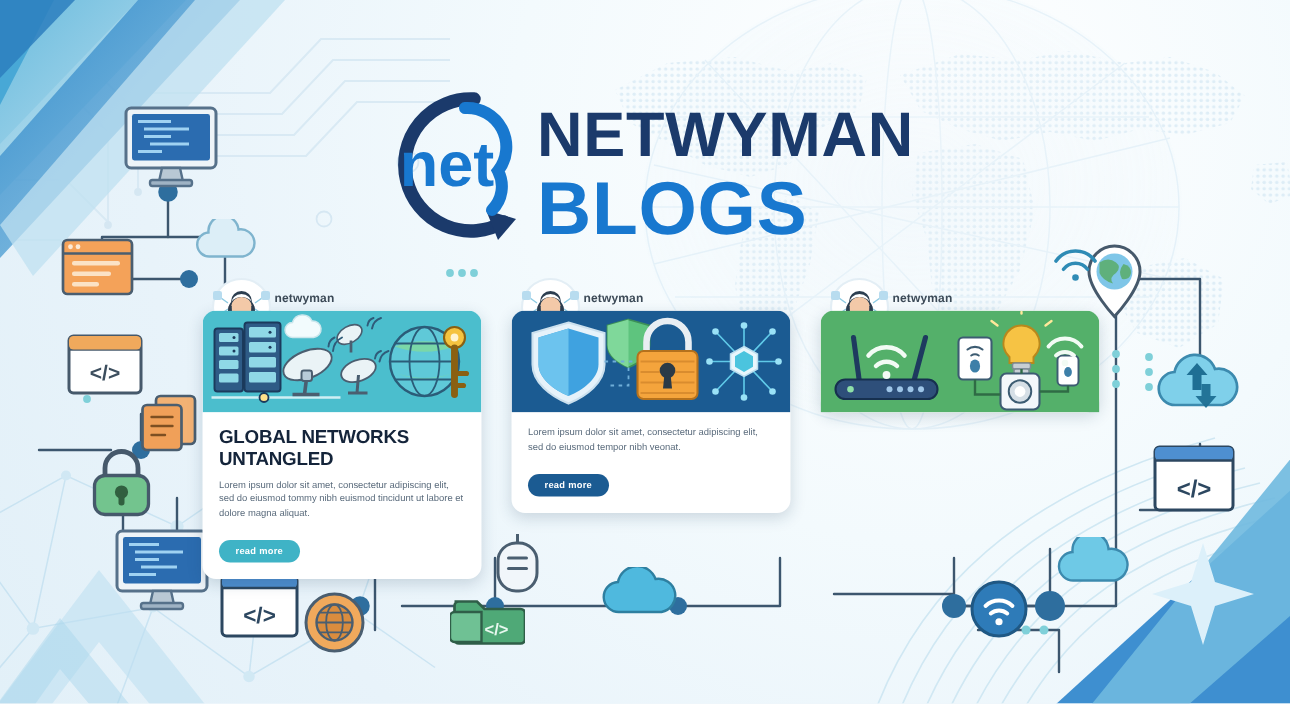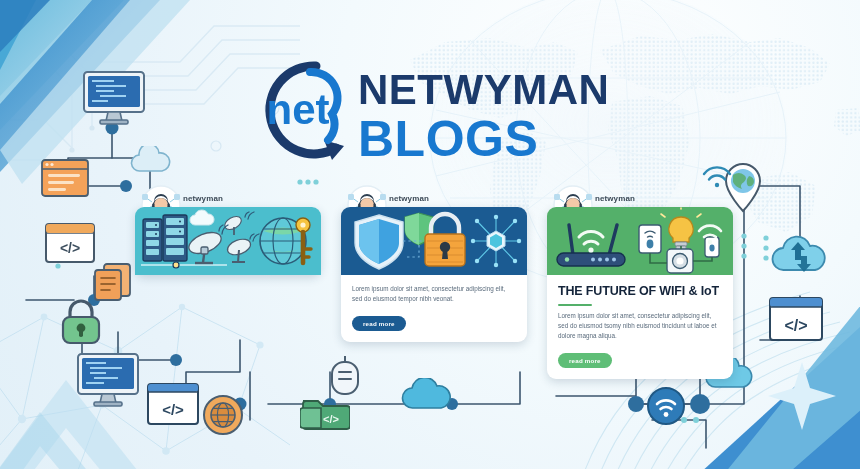--- a/index.html
+++ b/index.html
@@ -486,20 +486,25 @@
         <g stroke="#8A6012" stroke-width="1.4">
           <circle cx="168" cy="18" r="7" fill="#F5C33F"></circle>
           <path d="M168,25 L168,56" stroke-width="4.6" stroke-linecap="round"></path>
           <path d="M168,42 h8" stroke-width="3.4" stroke-linecap="round"></path>
           <path d="M168,50 h6" stroke-width="3.4" stroke-linecap="round"></path>
         </g>
         <circle cx="168" cy="18" r="2.6" fill="#FFF4D0"></circle>
       </svg>
     </div>
 
+    <div class="card-body">
+      <h3 class="card-title">GLOBAL NETWORKS UNTANGLED</h3>
+      <p class="card-desc">Lorem ipsum dolor sit amet, consectetur adipiscing elit, sed do eiusmod tommy nibh euismod tincidunt ut labore et dolore magna aliquat.</p>
+      <button class="read-more" id="btn0" style="background: rgb(63, 179, 198);">read more</button>
+    </div>
   </div>
 
   <div class="card" id="card1" style="left:341px;top:207px">
     <svg class="avatar-badge" viewBox="0 0 40 40">
       <circle cx="20" cy="20" r="19" fill="#FFFFFF" stroke="#E3EEF5" stroke-width="1.4"></circle>
       <g stroke="#8FCBE2" stroke-width="1" fill="none">
           <path d="M4,12 L11,17 M4,26 L11,21 M36,12 L29,17 M36,26 L29,21"></path>
         </g>
       <g fill="#B8DCEF">
           <rect x="1" y="9" width="6" height="6" rx="1.4"></rect>
@@ -643,21 +648,15 @@
         </g>
 
         <g fill="none" stroke="#F2FBF4" stroke-width="2.6" stroke-linecap="round">
           <path d="M152,24 a14,14 0 0 1 22,0"></path>
             <path d="M157,30 a9,9 0 0 1 12,0"></path>
         </g>
         <circle cx="163" cy="35" r="2.2" fill="#F2FBF4"></circle>
       </svg>
     </div>
 
-    <div class="card-body">
-      <h3 class="card-title">THE FUTURE OF WIFI &amp; IoT</h3>
-      <div class="title-rule" id="rule2" style="background: rgb(84, 176, 106);"></div>
-      <p class="card-desc">Lorem ipsum dolor sit amet, consectetur adipiscing elit, sed do eiusmod tsomy nibh euismod tincidunt ut laboe et dolore magna aliqua.</p>
-      <button class="read-more" id="btn2" style="background: rgb(95, 190, 119);">read more</button>
-    </div>
   </div>
 
 </div>
 
 </body></html>

